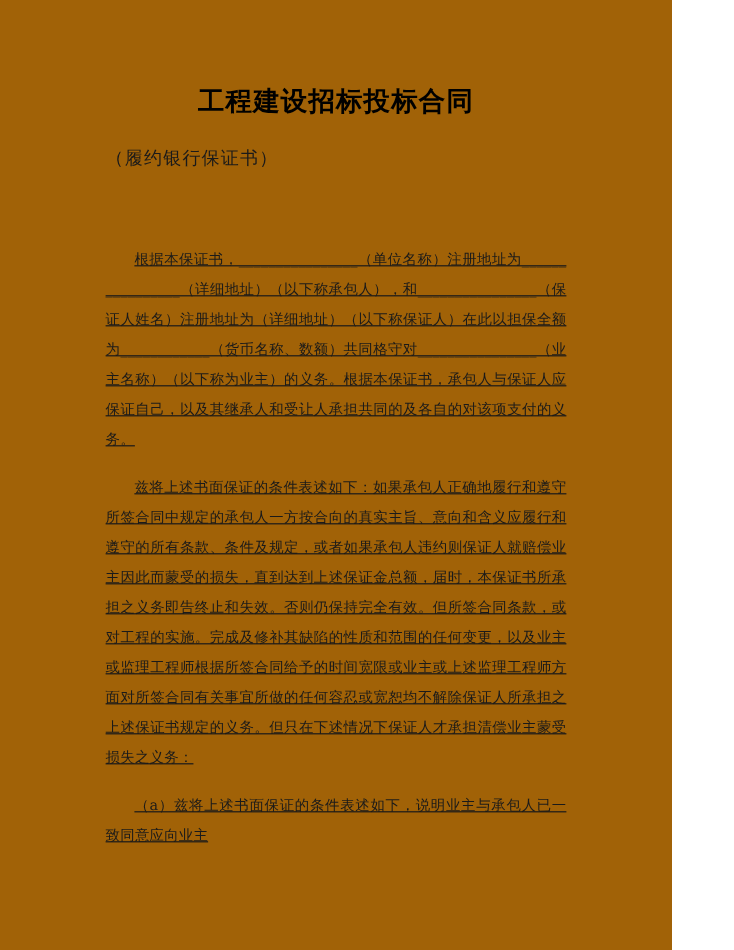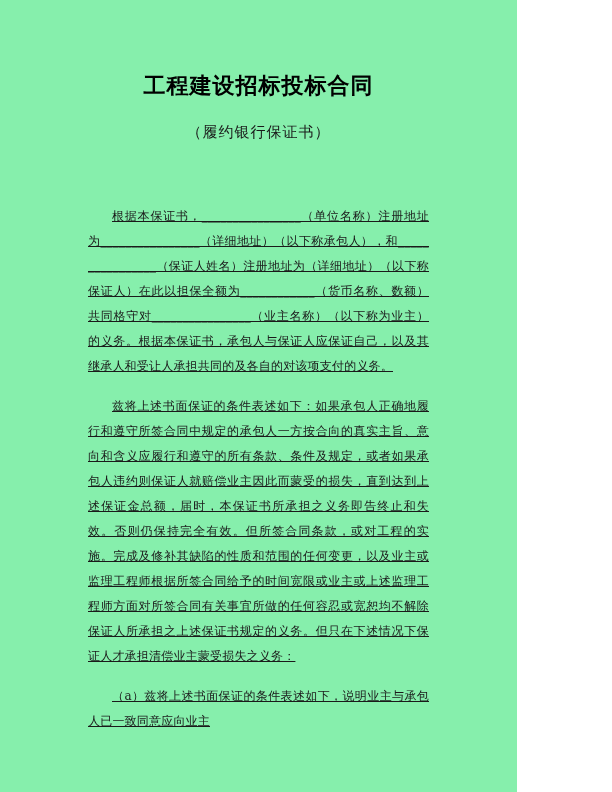--- a/index.html
+++ b/index.html
@@ -9,38 +9,37 @@
   body {
     width: 612px;
     height: 792px;
     background: #ffffff;
     color: #1a1a1a;
     font-family: "DejaVu Serif", "Liberation Serif", serif;
     overflow: hidden;
   }
   .page {
     box-sizing: border-box;
-    width: 517px;
+    width: 560px;
     height: 792px;
     padding: 72px 88px 0 88px;
-    background: #86efac;
+    background: #a16207;
   }
   .doc-title {
     margin: 0;
     text-align: center;
     font-family: "DejaVu Sans", "Liberation Sans", sans-serif;
     font-weight: bold;
     font-size: 22px;
     line-height: 28px;
     letter-spacing: 1px;
     color: #000000;
   }
   .doc-subtitle {
     margin-top: 22px;
-    text-align: center;
     font-size: 15px;
     line-height: 20px;
     letter-spacing: 1px;
     color: #1a1a1a;
   }
   .doc-body {
     margin-top: 62px;
     font-size: 12px;
     line-height: 25px;
     text-align: justify;

